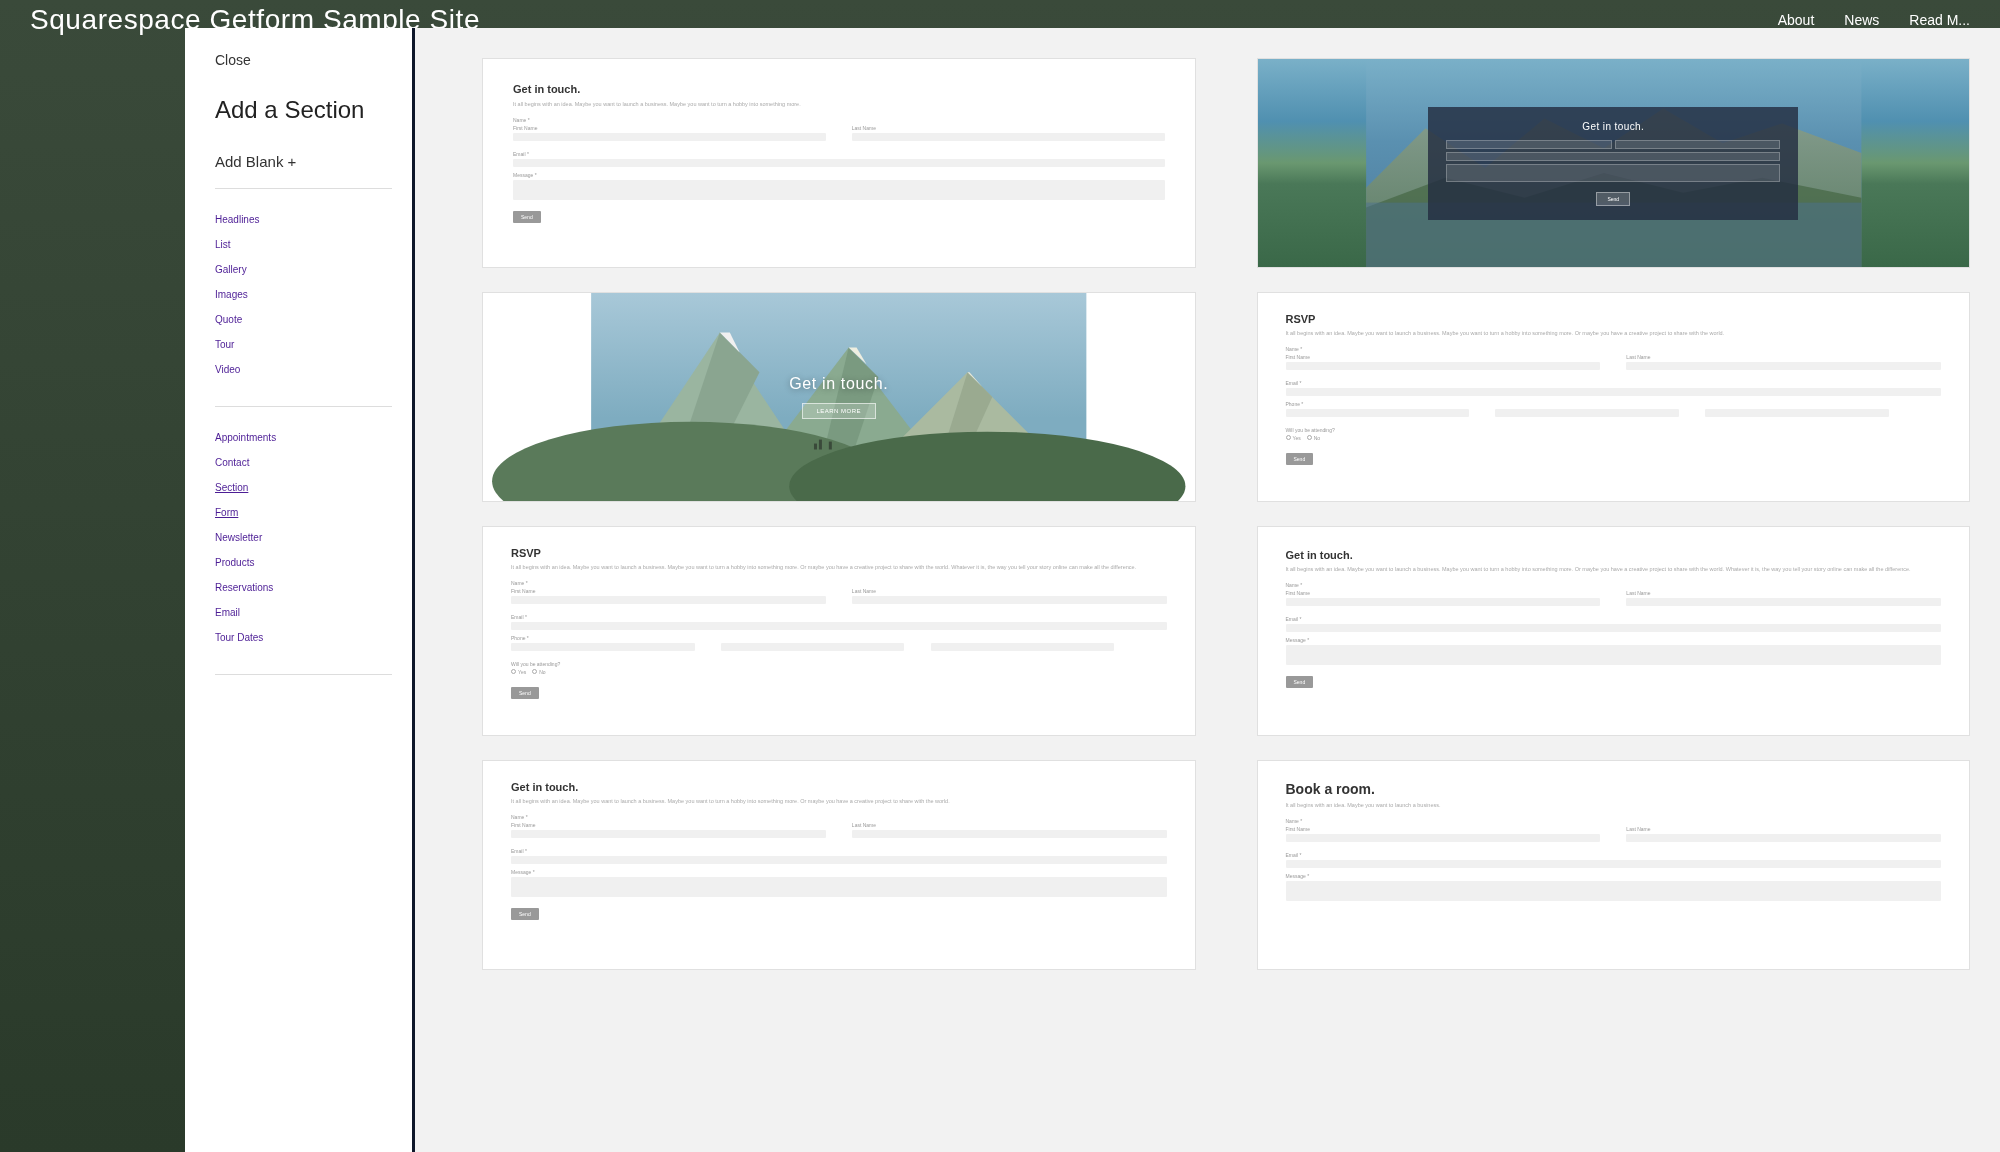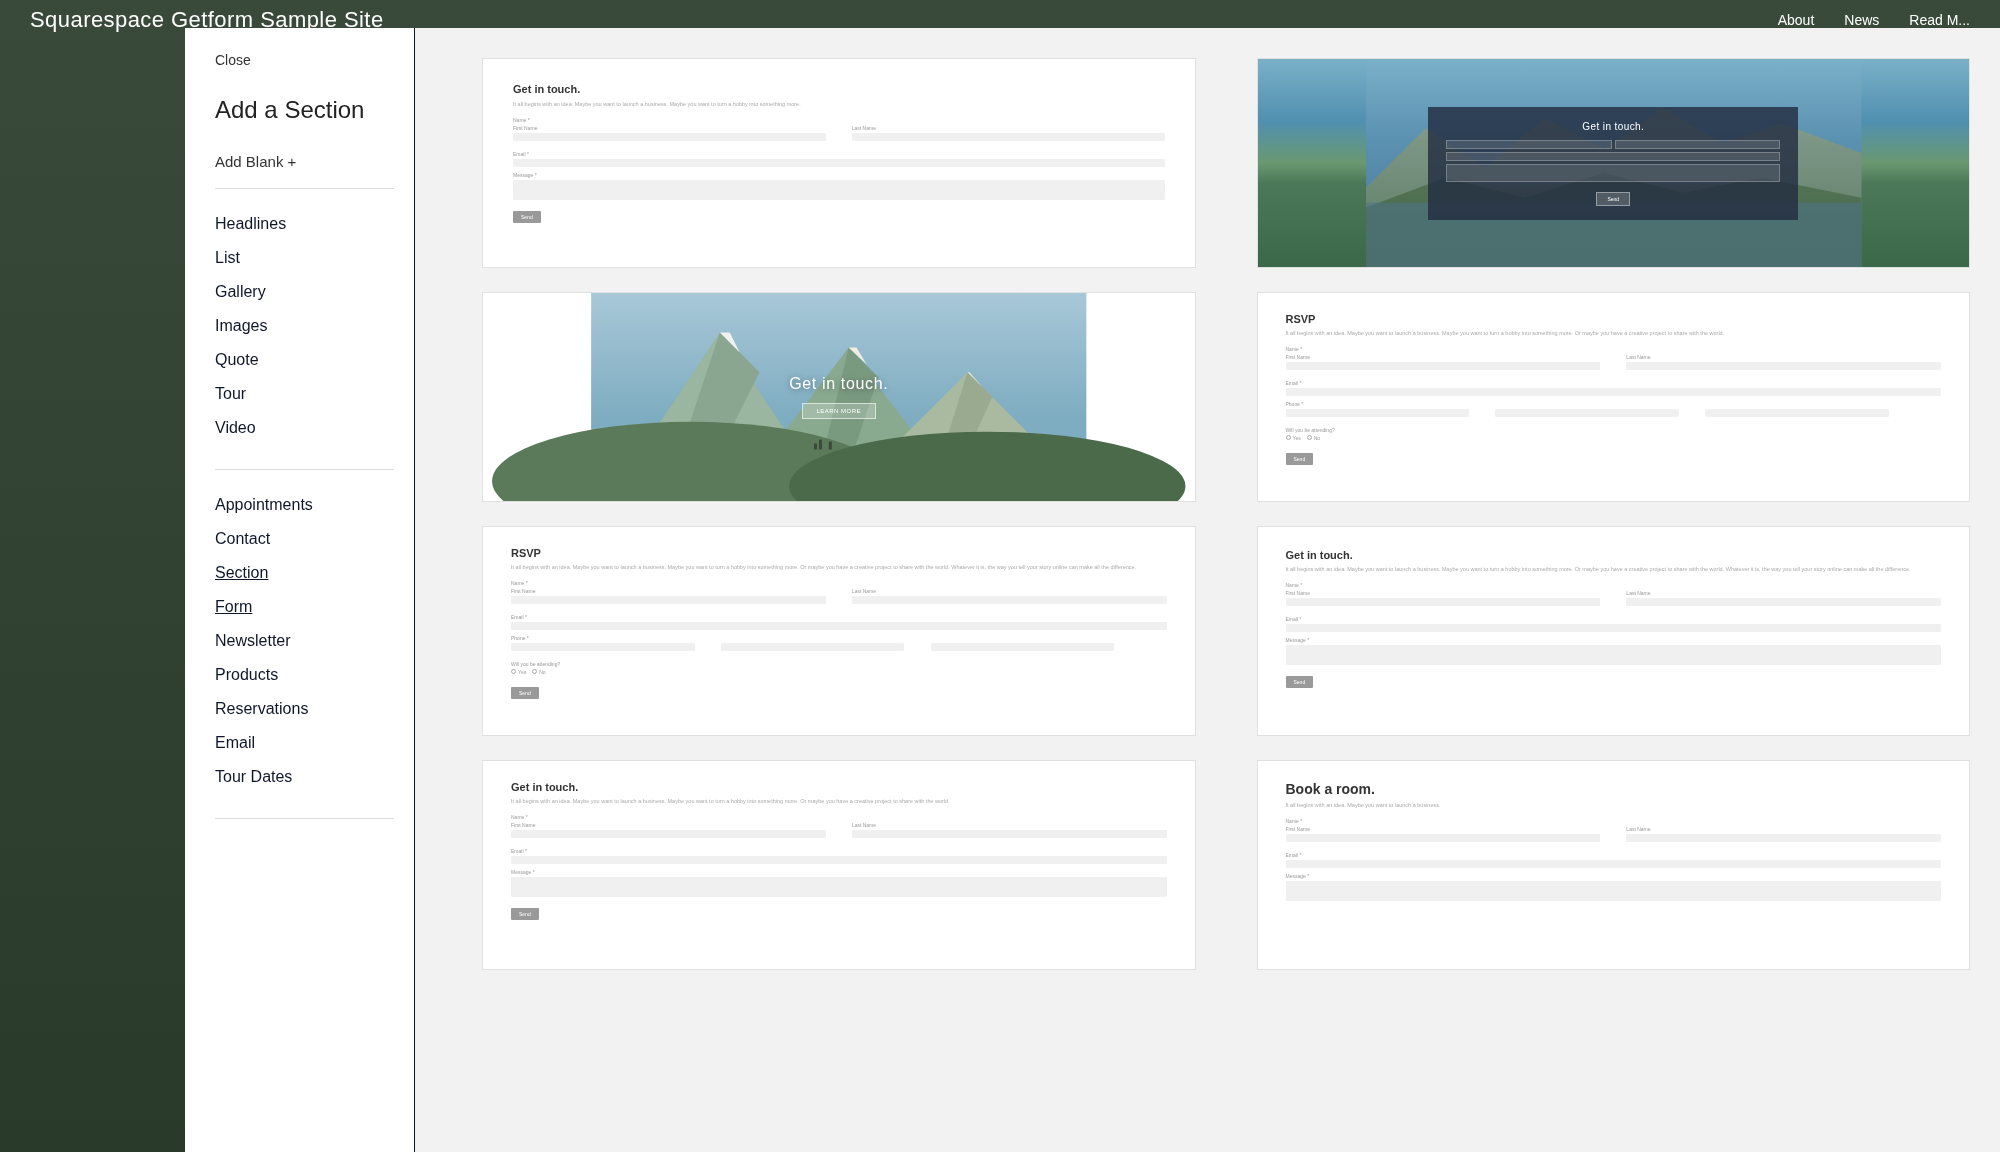--- a/index.html
+++ b/index.html
@@ -24,21 +24,21 @@
       top: 0; left: 0; right: 0;
       height: 40px;
       display: flex;
       align-items: center;
       padding: 0 30px;
       background: transparent;
     }
 
     .site-title {
       color: #fff;
-      font-size: 22px;
+      font-size: 28px;
       font-weight: 500;
       letter-spacing: 0.02em;
     }
 
     .site-nav {
       margin-left: auto;
       display: flex;
       gap: 30px;
     }
 
@@ -56,21 +56,21 @@
       display: flex;
     }
 
     
     .sidebar {
       width: 230px;
       min-width: 230px;
       background: #fff;
       padding: 24px 0 24px 30px;
       overflow-y: auto;
-      border-right: 1px solid #0f172a;
+      border-right: 3px solid #0f172a;
     }
 
     .close-btn {
       font-size: 14px;
       color: #333;
       cursor: pointer;
       margin-bottom: 28px;
       display: block;
     }
 
@@ -80,22 +80,22 @@
       color: #222;
       margin-bottom: 28px;
       line-height: 1.2;
     }
 
     .sidebar-section {
       margin-bottom: 24px;
     }
 
     .sidebar-item {
-      font-size: 16px;
-      color: #0f172a;
+      font-size: 10px;
+      color: #4c1d95;
       padding: 5px 0;
       cursor: pointer;
       display: block;
       line-height: 1.5;
     }
 
     .sidebar-item.underlined {
       text-decoration: underline;
     }
 

